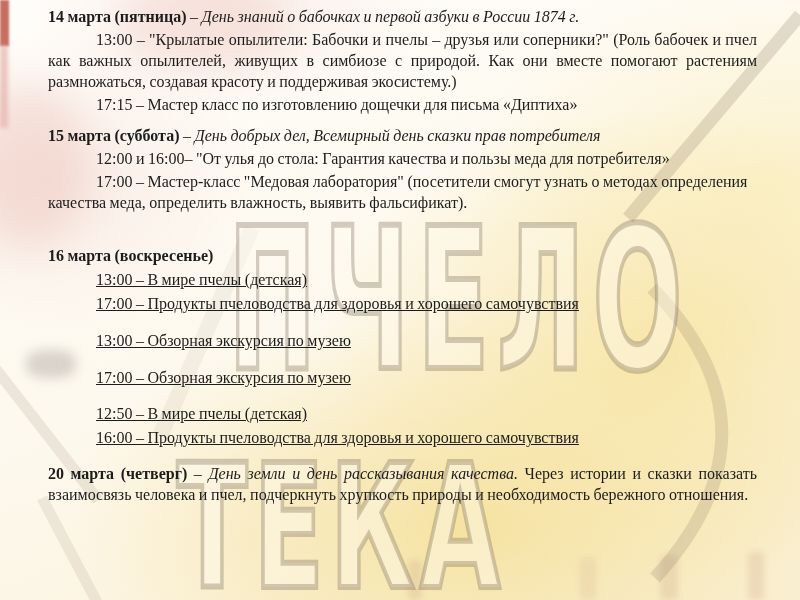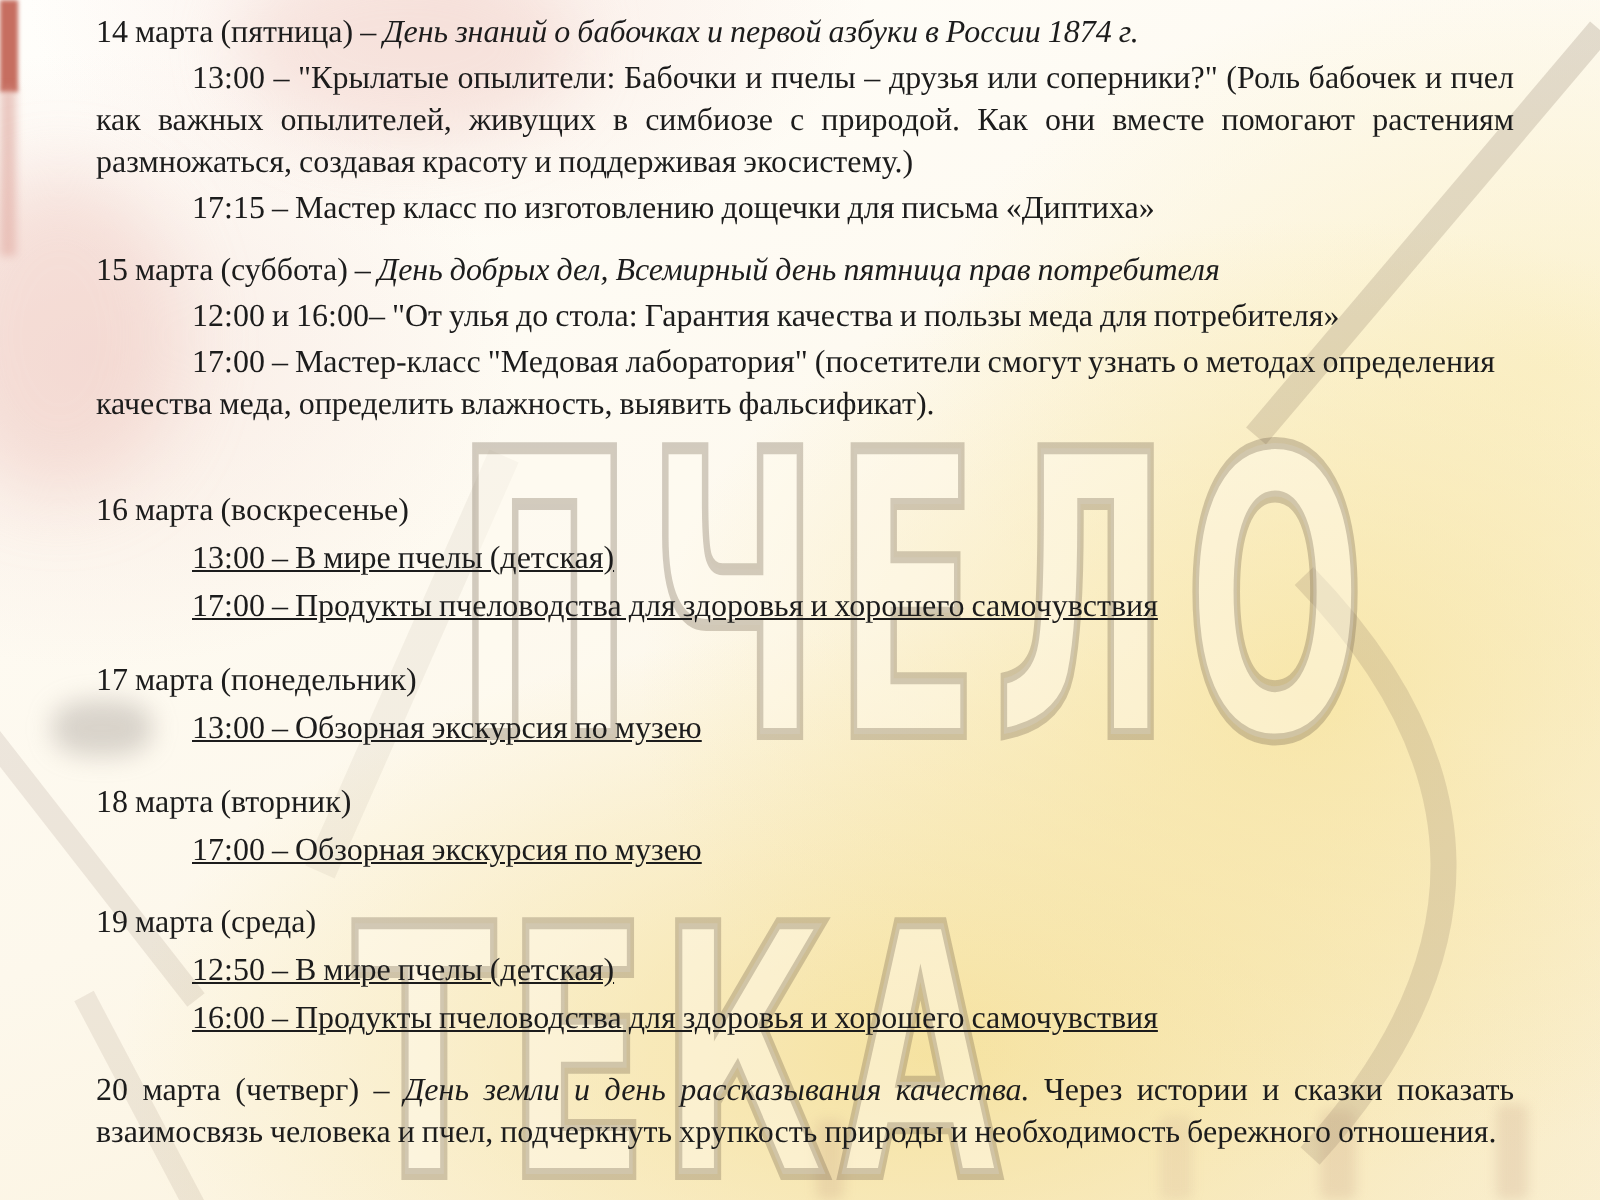--- a/index.html
+++ b/index.html
@@ -38,21 +38,21 @@
     font-family:"DejaVu Sans",sans-serif;
     color:rgba(255,251,240,0.45);
     -webkit-text-stroke:6px rgba(110,92,72,0.30);
     transform-origin:0 0;white-space:nowrap;
   }
   .wm1{left:228px;top:202px;font-size:196px;letter-spacing:14px;transform:scaleX(0.54);}
   .wm2{left:177px;top:442px;font-size:172px;letter-spacing:10px;transform:scaleX(0.60);}
   
   .content{position:absolute;left:48px;top:6px;width:709px;z-index:5;}
   .sec-head,.ev{font-size:16px;line-height:21px;margin:0;word-spacing:-0.5px;text-align:justify;}
-  .sec-head b{font-weight:normal;}
+  .sec-head b{font-weight:bold;}
   .sec-head i{font-style:italic;}
   .ev{margin-top:2px;text-indent:48px;}
   .short .ev{margin-top:3px;text-decoration:underline;}
   .ev.no-just{text-align:left;}
   .mt10{margin-top:10px;}
   .mt22{margin-top:32px;}
   .mt16{margin-top:16px;}
   .mt15{margin-top:15px;}
 </style>
 </head>
@@ -83,43 +83,40 @@
 
   <div class="content">
 
     <div class="sec">
       <p class="sec-head"><b>14 марта (пятница)</b> <i>– День знаний о бабочках и первой азбуки в России 1874 г.</i></p>
       <p class="ev">13:00 – "Крылатые опылители: Бабочки и пчелы – друзья или соперники?" (Роль бабочек и пчел как важных опылителей, живущих в симбиозе с природой. Как они вместе помогают растениям размножаться, создавая красоту и поддерживая экосистему.)</p>
       <p class="ev">17:15 – Мастер класс по изготовлению дощечки для письма «Диптиха»</p>
     </div>
 
     <div class="sec mt10">
-      <p class="sec-head"><b>15 марта (суббота)</b> <i>– День добрых дел, Всемирный день пятница прав потребителя</i></p>
+      <p class="sec-head"><b>15 марта (суббота)</b> <i>– День добрых дел, Всемирный день сказки прав потребителя</i></p>
       <p class="ev">12:00 и 16:00– "От улья до стола: Гарантия качества и пользы меда для потребителя»</p>
       <p class="ev no-just">17:00 – Мастер-класс "Медовая лаборатория" (посетители смогут узнать о методах определения качества меда, определить влажность, выявить фальсификат).</p>
     </div>
 
     <div class="sec short mt22">
       <p class="sec-head"><b>16 марта (воскресенье)</b> <i></i></p>
       <p class="ev">13:00 – В мире пчелы (детская)</p>
       <p class="ev">17:00 – Продукты пчеловодства для здоровья и хорошего самочувствия</p>
     </div>
 
     <div class="sec short mt16">
-      <p class="sec-head"><b>17 марта (понедельник)</b> <i></i></p>
       <p class="ev">13:00 – Обзорная экскурсия по музею</p>
     </div>
 
     <div class="sec short mt16">
-      <p class="sec-head"><b>18 марта (вторник)</b> <i></i></p>
       <p class="ev">17:00 – Обзорная экскурсия по музею</p>
     </div>
 
     <div class="sec short mt15">
-      <p class="sec-head"><b>19 марта (среда)</b> <i></i></p>
       <p class="ev">12:50 – В мире пчелы (детская)</p>
       <p class="ev">16:00 – Продукты пчеловодства для здоровья и хорошего самочувствия</p>
     </div>
 
     <div class="sec mt15">
       <p class="sec-head"><b>20 марта (четверг)</b> <i>– День земли и день рассказывания качества.</i> <span>Через истории и сказки показать взаимосвязь человека и пчел, подчеркнуть хрупкость природы и необходимость бережного отношения.</span></p>
     </div>
 
   </div>
 </div>

